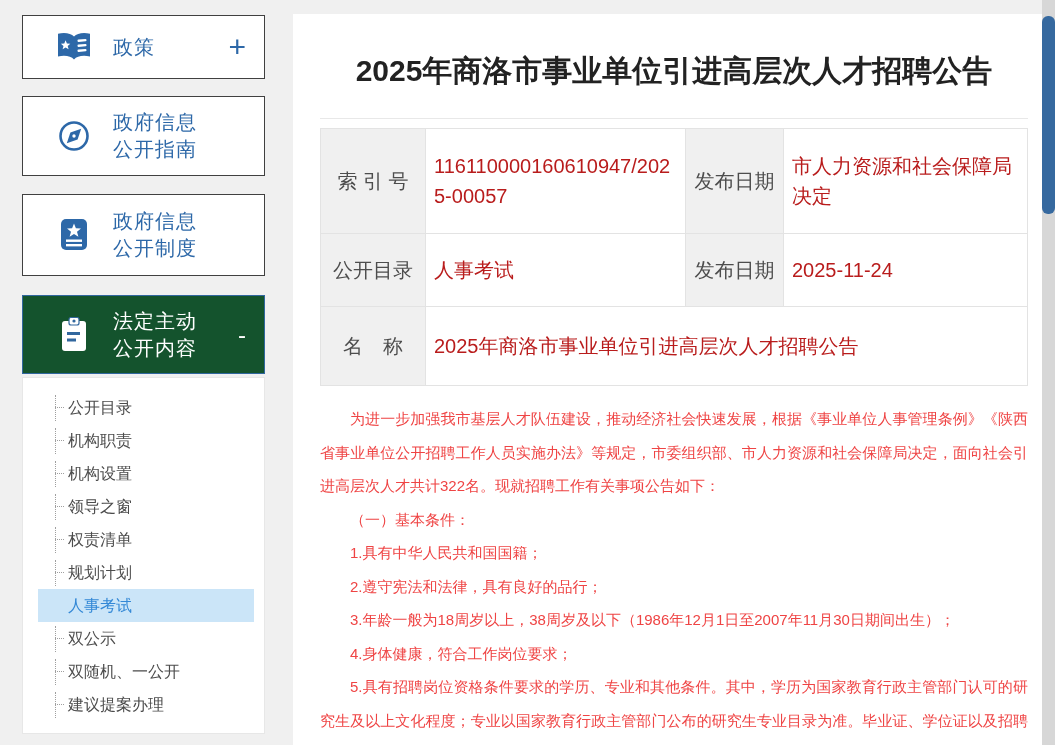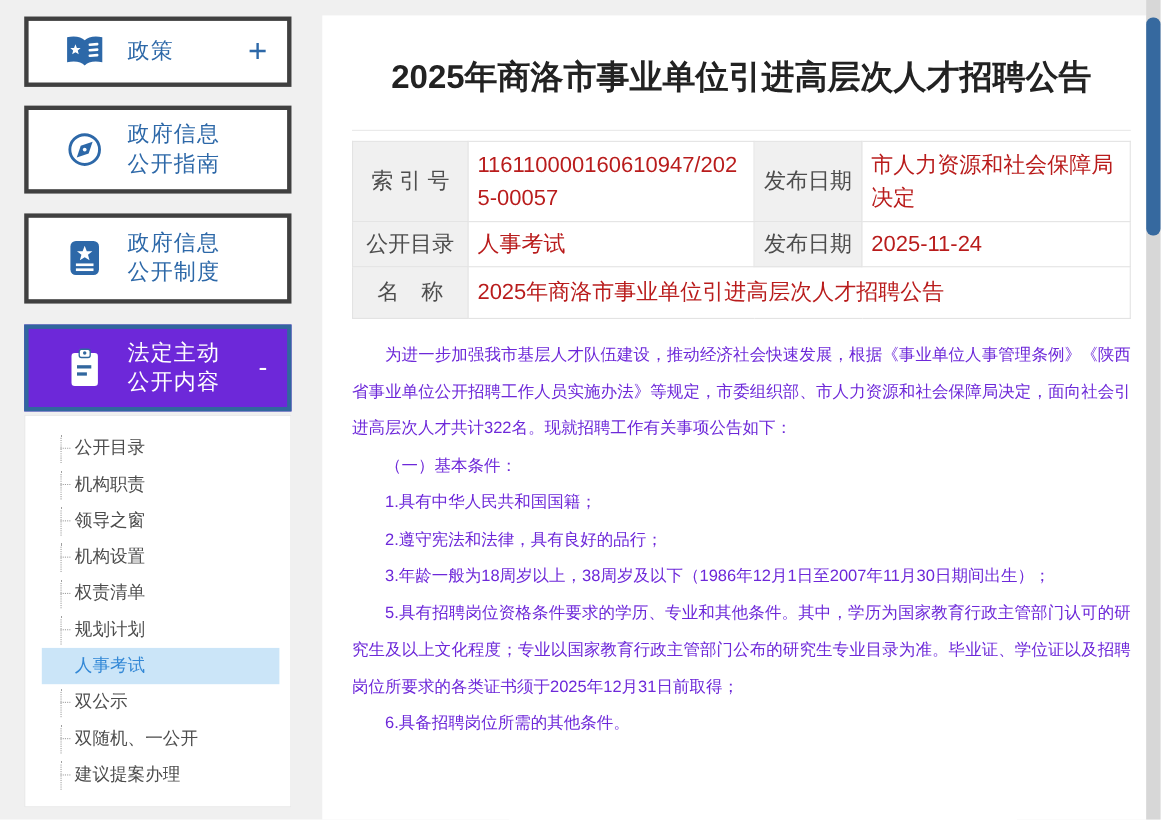--- a/index.html
+++ b/index.html
@@ -4,27 +4,27 @@
 <style>
   html,body{margin:0;padding:0;}
   body{
     width:1055px;height:745px;position:relative;overflow:hidden;
     background:#f0f0f0;
     font-family:"Liberation Sans","DejaVu Sans",sans-serif;
   }
   
   .sidebar{position:absolute;left:22px;top:15px;width:243px;}
   .card{
-    background:#fff;border:4px solid #404040;box-sizing:border-box;
+    background:#fff;border:1px solid #404040;box-sizing:border-box;
     display:flex;align-items:center;
   }
   .card-1{height:64px;margin-bottom:17px;padding:0 18px 0 33px;}
   .card-2{height:80px;margin-bottom:18px;padding:0 18px 0 33px;}
   .card-3{height:82px;margin-bottom:19px;padding:0 18px 0 33px;}
-  .card-4{height:79px;margin-bottom:3px;padding:0 18px 0 33px;background:#6d28d9;border-color:#31679e;}
+  .card-4{height:79px;margin-bottom:3px;padding:0 18px 0 33px;background:#14532d;border-color:#31679e;}
   .card .icon{width:36px;height:36px;flex:0 0 36px;display:flex;align-items:center;justify-content:center;}
   .card .label{margin-left:21px;color:#2d68a8;font-size:20px;line-height:27px;letter-spacing:1px;}
   .card-4 .label{color:#fff;font-weight:500;}
   .card .toggle{margin-left:auto;color:#2d68a8;font-size:30px;font-weight:200;line-height:1;user-select:none;}
   .card-4 .toggle{color:#fff;font-size:24px;}
   .submenu-card{background:#fff;border:1px solid #e7e7e7;box-sizing:border-box;padding:13px 0 12px;}
   .submenu{list-style:none;margin:0;padding:0;}
   .submenu li{position:relative;height:33px;line-height:33px;margin:0 10px 0 15px;padding-left:30px;
               font-size:16px;color:#4c4c4c;cursor:pointer;white-space:nowrap;}
   .submenu .tree::before{content:"";position:absolute;left:17px;top:4px;height:26px;border-left:1px dotted #9f9f9f;}
@@ -34,27 +34,27 @@
   .submenu li.active .subitem-label{color:#3388d6;}
   
   .main{
     position:absolute;left:293px;top:14px;width:749px;height:731px;
     background:#fff;box-sizing:border-box;padding:0 14px 0 27px;overflow:hidden;
   }
   .article-head{padding:36px 0 26px;border-bottom:1px solid #e8e8e8;text-align:center;}
   .article-title{margin:0;font-size:30px;line-height:42px;font-weight:bold;color:#222;}
   .meta-table{width:100%;border-collapse:collapse;margin-top:9px;table-layout:fixed;font-size:20px;}
   .meta-table td{border:1px solid #e3e3e3;line-height:30px;padding:5px 8px;color:#b91c1c;word-break:break-all;}
-  .meta-table td.lab{background:#f0f0f0;color:#4d4d4d;text-align:center;padding:5px 4px;word-break:keep-all;}
+  .meta-table td.lab{background:#f0f0f0;color:#4d4d4d;text-align:center;padding:21px 4px;word-break:keep-all;}
   .row-1 td{height:62px;}
   .row-2 td{height:30px;}
   .row-3 td{height:36px;}
   .article-body{margin-top:16px;}
   .article-body p{
-    margin:0;font-size:15px;line-height:33.5px;color:#6d28d9;
+    margin:0;font-size:15px;line-height:33.5px;color:#ef4444;
     text-indent:2em;text-align:justify;word-break:break-all;
   }
   .article-body p:nth-of-type(8){margin-top:6px;text-decoration:underline;}
   .article-body p:nth-of-type(9){margin-top:3px;}
   
   .scrollbar{position:absolute;right:0;top:0;width:13px;height:745px;background:#d7d7d7;}
   .scrollbar .thumb{position:absolute;left:0;top:16px;width:13px;height:198px;background:#36699f;border-radius:6px;}
 </style>
 </head>
 <body>
@@ -128,25 +128,25 @@
         <li>
     <span class="tree"></span>
     <span class="subitem-label">公开目录</span>
   </li>
         <li>
     <span class="tree"></span>
     <span class="subitem-label">机构职责</span>
   </li>
         <li>
     <span class="tree"></span>
+    <span class="subitem-label">机构设置</span>
+  </li>
+        <li>
+    <span class="tree"></span>
     <span class="subitem-label">领导之窗</span>
-  </li>
-        <li>
-    <span class="tree"></span>
-    <span class="subitem-label">机构设置</span>
   </li>
         <li>
     <span class="tree"></span>
     <span class="subitem-label">权责清单</span>
   </li>
         <li>
     <span class="tree"></span>
     <span class="subitem-label">规划计划</span>
   </li>
         <li class="active">
@@ -200,20 +200,21 @@
     </tr>
   </tbody>
     </table>
 
   <div class="article-body">
       <p>为进一步加强我市基层人才队伍建设，推动经济社会快速发展，根据《事业单位人事管理条例》《陕西省事业单位公开招聘工作人员实施办法》等规定，市委组织部、市人力资源和社会保障局决定，面向社会引进高层次人才共计322名。现就招聘工作有关事项公告如下：</p>
       <p>（一）基本条件：</p>
       <p>1.具有中华人民共和国国籍；</p>
       <p>2.遵守宪法和法律，具有良好的品行；</p>
       <p>3.年龄一般为18周岁以上，38周岁及以下（1986年12月1日至2007年11月30日期间出生）；</p>
+      <p>4.身体健康，符合工作岗位要求；</p>
       <p>5.具有招聘岗位资格条件要求的学历、专业和其他条件。其中，学历为国家教育行政主管部门认可的研究生及以上文化程度；专业以国家教育行政主管部门公布的研究生专业目录为准。毕业证、学位证以及招聘岗位所要求的各类证书须于2025年12月31日前取得；</p>
       <p>6.具备招聘岗位所需的其他条件。</p>
     </div>
 </main>
 
 <div class="scrollbar">
   <div class="thumb"></div>
 </div>
 
 </body></html>

